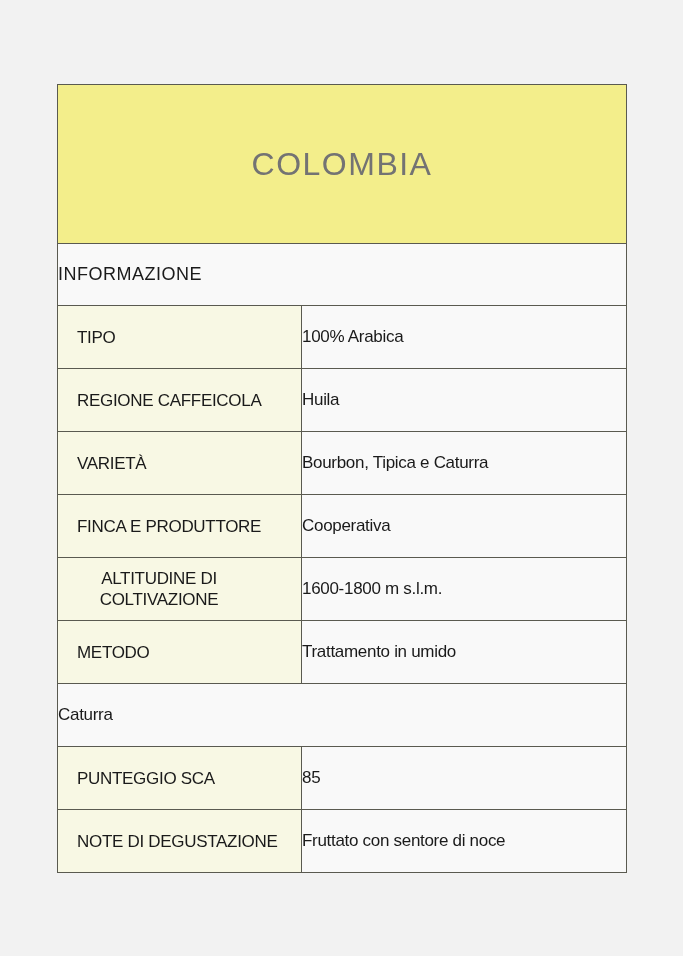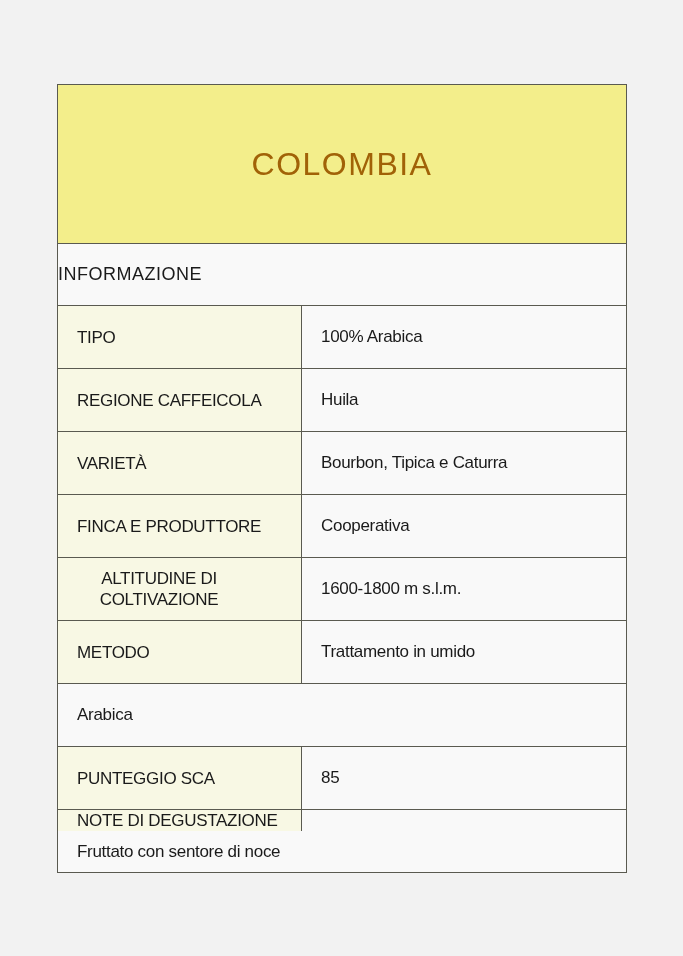--- a/index.html
+++ b/index.html
@@ -21,53 +21,52 @@
     .title-box {
       height: 158px;
       background: #f3ee8b;
       border-bottom: 1px solid #5a5a50;
       display: flex; align-items: center; justify-content: center;
     }
     .title {
       font-size: 32px;
       letter-spacing: 1.5px;
       font-weight: normal;
-      color: #a16207;
+      color: #737373;
       margin: 0;
     }
     .info-row {
       height: 61px;
       border-bottom: 1px solid #5a5a50;
       display: flex; align-items: center; justify-content: flex-start;
       background: #f9f9f9;
     }
     .info-label { font-size: 18px; letter-spacing: 0.5px; }
     .row {
       display: flex;
       height: 62px;
       border-bottom: 1px solid #5a5a50;
       text-align: center;
     }
-    .row:last-child { border-bottom: none; flex-direction: column; }
+    .row:last-child { border-bottom: none; }
     .k {
       width: 243px;
       background: #f8f8e4;
       border-right: 1px solid #5a5a50;
       display: flex; align-items: center;
       padding-left: 19px;
       font-size: 17px;
       line-height: 21px;
       letter-spacing: -0.3px;
       box-sizing: border-box;
       width: 244px;
     }
     .v {
       flex: 1;
       display: flex; align-items: center;
-      padding-left: 19px;
       font-size: 17px;
       letter-spacing: -0.3px;
       background: #f9f9f9;
     }
   </style>
 </head>
 <body>
 
 <div class="card">
   <div class="title-box">
@@ -95,21 +94,21 @@
   </div>
   <div class="row">
     <div class="k" style="padding-right:60px;">ALTITUDINE DI COLTIVAZIONE</div>
     <div class="v">1600-1800 m s.l.m.</div>
   </div>
   <div class="row">
     <div class="k">METODO</div>
     <div class="v">Trattamento in umido</div>
   </div>
   <div class="row">
-    <div class="v">Arabica</div>
+    <div class="v">Caturra</div>
   </div>
   <div class="row">
     <div class="k">PUNTEGGIO SCA</div>
     <div class="v">85</div>
   </div>
   <div class="row">
     <div class="k">NOTE DI DEGUSTAZIONE</div>
     <div class="v">Fruttato con sentore di noce</div>
   </div>
 </div>

